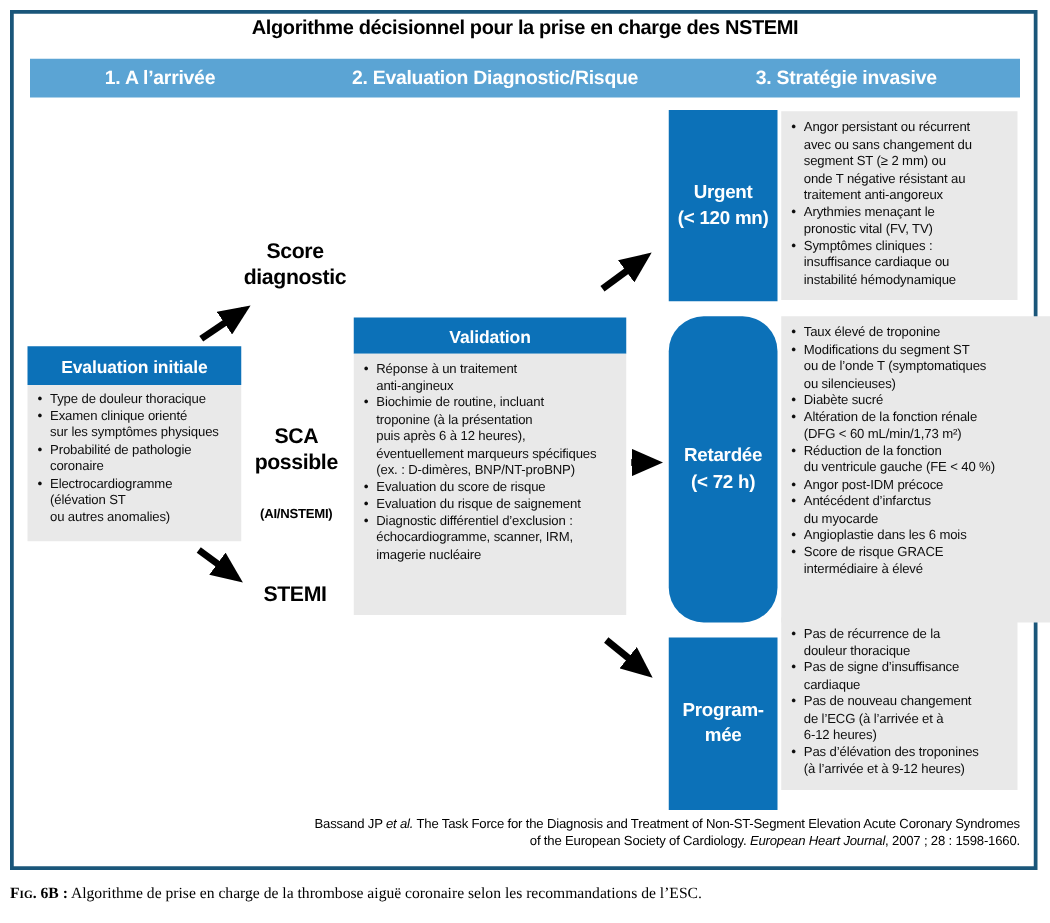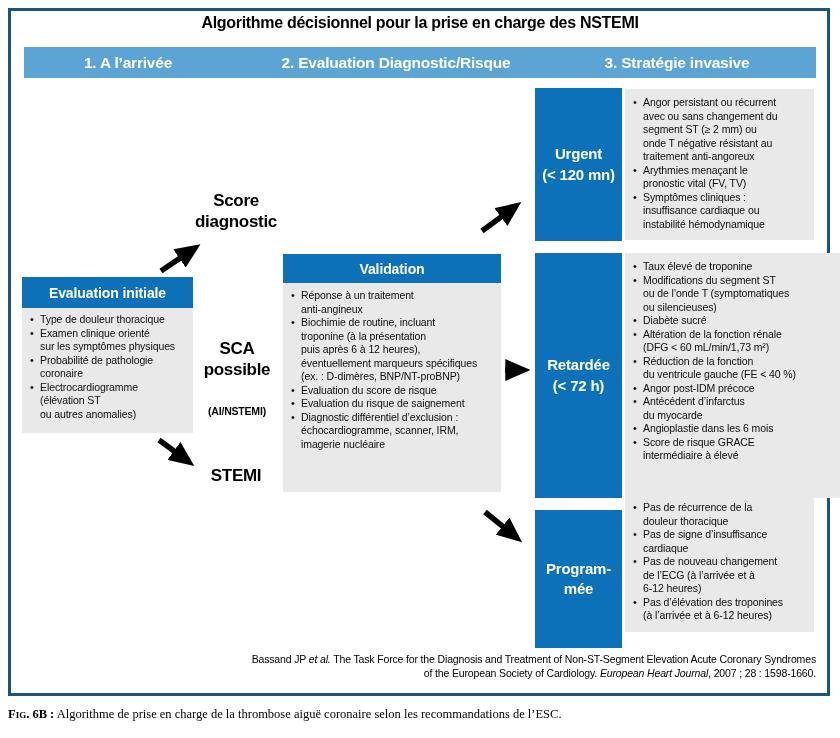--- a/index.html
+++ b/index.html
@@ -134,21 +134,21 @@
 onde T négative résistant au
 traitement anti-angoreux</li>
         <li>Arythmies menaçant le
 pronostic vital (FV, TV)</li>
         <li>Symptômes cliniques :
 insuffisance cardiaque ou
 instabilité hémodynamique</li>
       </ul>
   </div>
 
-  <div class="blue-cat" style="left:535px; top:253px; width:87px; height:245px;">Retardée
+  <div class="blue-cat" style="left:535px; top:253px; width:87px; height:245px;border-radius:28px;">Retardée
 (&lt; 72 h)</div>
   <div class="gray-body" style="left:625px; top:253px; width:220px; height:245px; padding-top:7px;">
     <ul class="blist">
         <li>Taux élevé de troponine</li>
         <li>Modifications du segment ST
 ou de l’onde T (symptomatiques
 ou silencieuses)</li>
         <li>Diabète sucré</li>
         <li>Altération de la fonction rénale
 (DFG &lt; 60 mL/min/1,73 m²)</li>
@@ -168,21 +168,21 @@
   <div class="gray-body" style="left:625px; top:494px; width:189px; height:138px; padding-top:7px;">
     <ul class="blist">
         <li>Pas de récurrence de la
 douleur thoracique</li>
         <li>Pas de signe d’insuffisance
 cardiaque</li>
         <li>Pas de nouveau changement
 de l’ECG (à l’arrivée et à
 6-12 heures)</li>
         <li>Pas d’élévation des troponines
-(à l’arrivée et à 6-12 heures)</li>
+(à l’arrivée et à 9-12 heures)</li>
       </ul>
   </div>
 
   <svg class="arrows" viewBox="0 0 840 738">
     <defs>
       <marker id="ah" markerWidth="4.6" markerHeight="4" refX="3.4" refY="2" orient="auto">
         <path d="M0,0 L4.6,2 L0,4 Z" fill="#000"></path>
       </marker>
     </defs>
     <line x1="161" y1="271" x2="195" y2="248" stroke="#000" stroke-width="5.5" marker-end="url(#ah)"></line>

